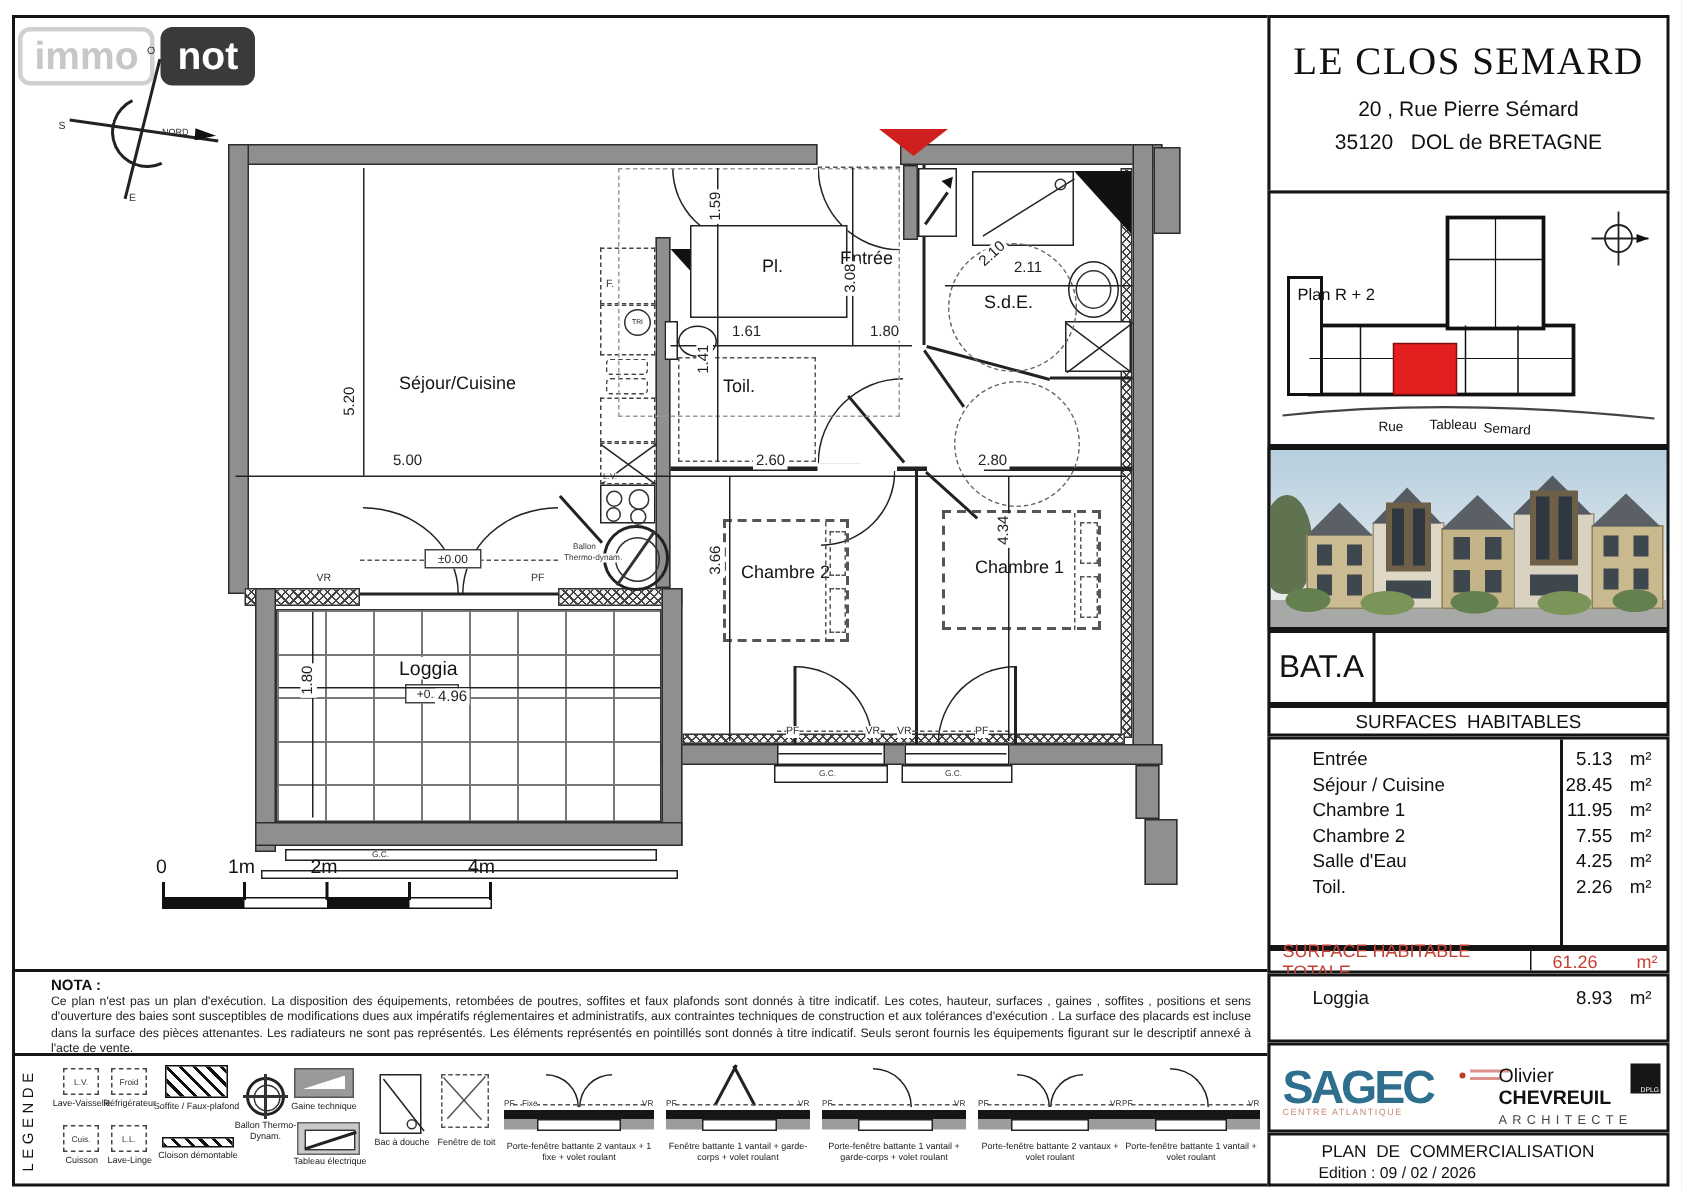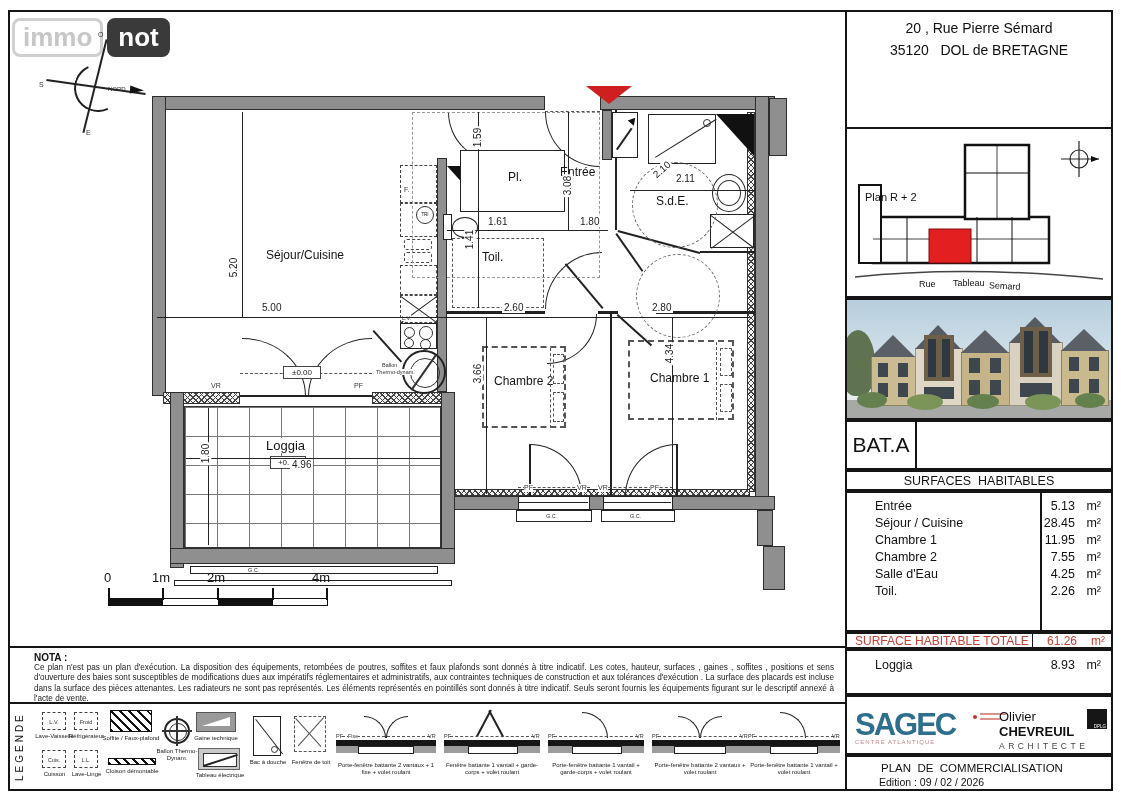--- a/index.html
+++ b/index.html
@@ -374,20 +374,21 @@
     <div class="dashline-h" style="left:6px;top:28px;width:80px;"></div>
     <span class="micro" style="left:0;top:25px;">PF</span>
     <span class="micro" style="left:84px;top:25px;">VR</span>
     <div class="lgw-bar" style="left:0;top:32px;width:92px;"></div>
     <div class="lgw-gray" style="left:0;top:38px;width:92px;"></div>
     <div class="thinbox" style="left:22px;top:38px;width:48px;height:8px;"></div>
     <div class="leglbl" style="left:-4px;top:54px;width:100px;">Porte-fenêtre battante 1 vantail + volet roulant</div>
   </div>
 
   <div class="rsec" style="top:10px;height:119px;">
+    <div style="font-family:'Liberation Serif',serif;font-size:26px;text-align:center;margin-top:14px;letter-spacing:1px;">LE CLOS SEMARD</div>
     <div class="pre" style="font-size:14px;text-align:center;margin-top:8px;">20 , Rue Pierre Sémard</div>
     <div class="pre" style="font-size:14px;text-align:center;margin-top:6px;">35120   DOL de BRETAGNE</div>
   </div>
 
   <div class="rsec" style="top:127px;height:171px;">
     <svg width="264" height="167" viewBox="0 0 264 167" style="position:absolute;left:0;top:0;">
       <path d="M8,148 Q120,136 256,150" fill="none" stroke="#444" stroke-width="1.5"></path>
       <rect x="26" y="88" width="176" height="46" fill="#fff" stroke="#111" stroke-width="2.5"></rect>
       <rect x="118" y="16" width="64" height="74" fill="#fff" stroke="#111" stroke-width="2.5"></rect>
       <rect x="12" y="56" width="22" height="78" fill="#fff" stroke="#111" stroke-width="2"></rect>
@@ -491,21 +492,21 @@
         <span class="ar">4.25</span>
         <span class="un">m²</span>
       </div>
     <div class="sr">
         <span class="nm">Toil.</span>
         <span class="ar">2.26</span>
         <span class="un">m²</span>
       </div>
   </div>
 
-  <div class="rsec" style="top:632px;height:17px;display:flex;align-items:center;color:#c54135;">
+  <div class="rsec" style="top:632px;height:17px;display:flex;align-items:center;color:#c54135;gap:12px;">
     <span style="flex:1;padding-left:8px;font-size:12px;">SURFACE HABITABLE TOTALE</span>
     <span style="width:44px;text-align:right;font-size:12px;border-left:1.5px solid #151515;height:100%;line-height:14px;">61.26</span>
     <span style="width:28px;text-align:right;font-size:12px;padding-right:6px;">m²</span>
   </div>
 
   <div class="rsec" style="top:649px;height:46px;">
     <div class="sr" style="padding-top:6px;">
       <span class="nm">Loggia</span>
       <span class="ar">8.93</span>
       <span class="un">m²</span>

